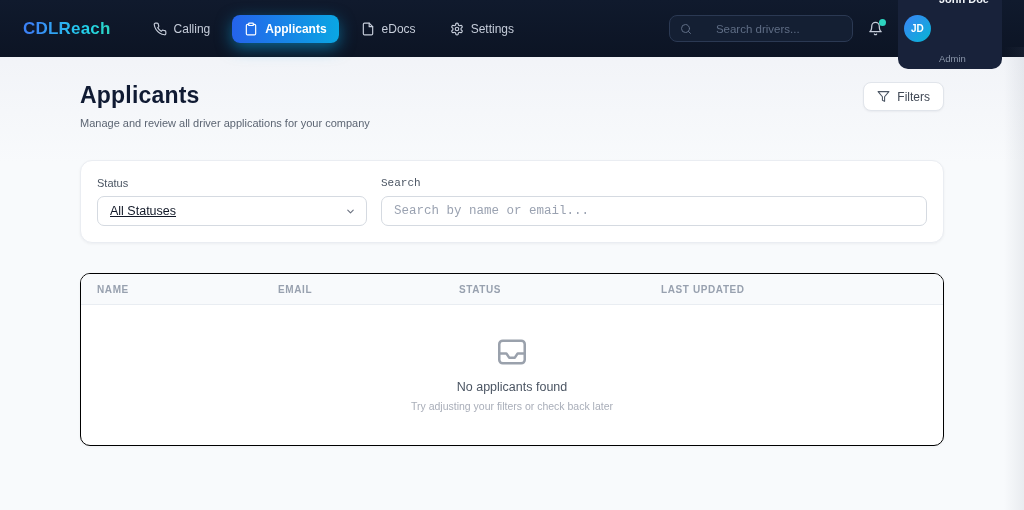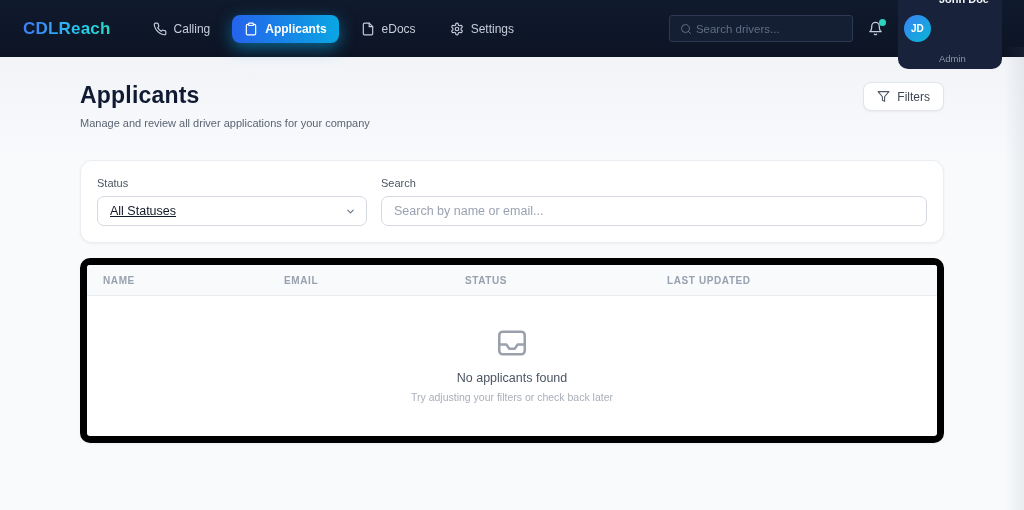--- a/index.html
+++ b/index.html
@@ -12,22 +12,22 @@
   .logo { font-size:17px; font-weight:800; letter-spacing:.2px; white-space:nowrap;
     background:linear-gradient(90deg,#3b82f6 10%,#22d3ee 70%,#2dd4bf 100%);
     -webkit-background-clip:text; background-clip:text; color:transparent; cursor:pointer; }
   .nav-items { display:flex; align-items:center; gap:10px; margin-left:30px; }
   .nav-item { display:flex; align-items:center; gap:7px; color:#c6cdda; font-size:12px;
     padding:7px 12px; border-radius:8px; cursor:pointer; white-space:nowrap; }
   .nav-item svg { width:14px; height:14px; flex:0 0 auto; }
   .nav-item.active { background:linear-gradient(90deg,#2563eb,#0aa6e3); color:#ffffff;
     box-shadow:0 5px 16px rgba(11,165,226,.55); font-weight:600; }
   .nav-right { margin-left:auto; display:flex; align-items:center; gap:15px; }
-  .nav-search { display:flex; align-items:center; gap:4px; width:184px; height:27px;
-    background:#141f33; border:1px solid #2b3953; border-radius:3px; padding:0 10px; }
+  .nav-search { display:flex; align-items:center; gap:24px; width:184px; height:27px;
+    background:#141f33; border:1px solid #2b3953; border-radius:8px; padding:0 10px; }
   .nav-search svg { width:12px; height:12px; color:#5f6d85; flex:0 0 auto; }
   .nav-search input { background:transparent; border:none; outline:none; width:100%;
     font-size:11.5px; color:#cbd5e1; font-family:inherit; }
   .nav-search input::placeholder { color:#5f6d85; }
   .bell { position:relative; color:#c6cdda; cursor:pointer; display:flex; }
   .bell svg { width:15px; height:15px; }
   .bell-dot { position:absolute; top:-2px; right:-3px; width:7px; height:7px;
     border-radius:50%; background:#2dd4bf; }
   .profile { display:flex; align-items:center; gap:8px; background:#18223a;
     border-radius:10px; padding:5px 13px 5px 6px; cursor:pointer; }
@@ -42,31 +42,31 @@
   .page-title { font-size:23px; font-weight:800; color:#101b33; letter-spacing:.2px; margin-bottom:8px; }
   .page-subtitle { font-size:11px; color:#5c6573; }
   .filters-btn { display:flex; align-items:center; gap:7px; height:29px; padding:0 13px;
     background:#ffffff; border:1px solid #e1e5eb; border-radius:8px; font-size:12px; color:#3f4754;
     cursor:pointer; box-shadow:0 1px 2px rgba(16,24,40,.05); }
   .filters-btn svg { width:13px; height:13px; color:#4b5563; }
 
   .filter-card { margin-top:31px; background:#ffffff; border:1px solid #eaedf2; border-radius:12px;
     padding:16px; display:flex; gap:14px; box-shadow:0 1px 3px rgba(16,24,40,.05); }
   .field-status { width:270px; flex:0 0 auto; }
-  .field-search { flex:1; }
+  .field-search { flex:1;font-family:Liberation Mono, monospace; }
   .field-label { display:block; font-size:11px; color:#4b5563; margin-bottom:7px; }
   .select { height:30px; border:1px solid #d5dae1; border-radius:7px; background:#fff;
     display:flex; align-items:center; justify-content:space-between; padding:0 10px 0 12px;
     font-size:12.5px; color:#111827; cursor:pointer;text-decoration:underline; }
   .select svg { width:11px; height:11px; color:#6b7280; }
   .text-input { height:30px; width:100%; border:1px solid #d5dae1; border-radius:7px;
     padding:2px 12px; font-size:12.5px; color:#111827; outline:none; font-family:inherit; background:#fff; }
   .text-input::placeholder { color:#9aa2b1; }
 
-  .table-card { margin-top:15px; background:#ffffff; border:7px solid #000000; border-radius:10px;
+  .table-card { margin-top:30px; background:#ffffff; border:1px solid #000000; border-radius:10px;
     overflow:hidden; box-shadow:0 1px 3px rgba(16,24,40,.04); }
   .thead { display:grid; grid-template-columns:181px 181px 202px 1fr; align-items:center;
     height:31px; padding:0 16px; background:#f8fafc; border-bottom:1px solid #e9edf2; }
   .th { font-size:10px; font-weight:600; color:#98a1af; letter-spacing:.06em; text-transform:uppercase; }
   .empty { height:140px; display:flex; flex-direction:column; align-items:center; justify-content:center; padding-bottom:4px; }
   .empty-icon { width:34px; height:34px; color:#9aa1ac; margin-bottom:11px; }
   .empty-title { font-size:12.5px; color:#4b5563; margin-bottom:6px; }
   .empty-sub { font-size:10.5px; color:#a9aeb9; }
 
   .edge-shade { position:absolute; top:47px; right:0; bottom:0; width:20px; pointer-events:none;

